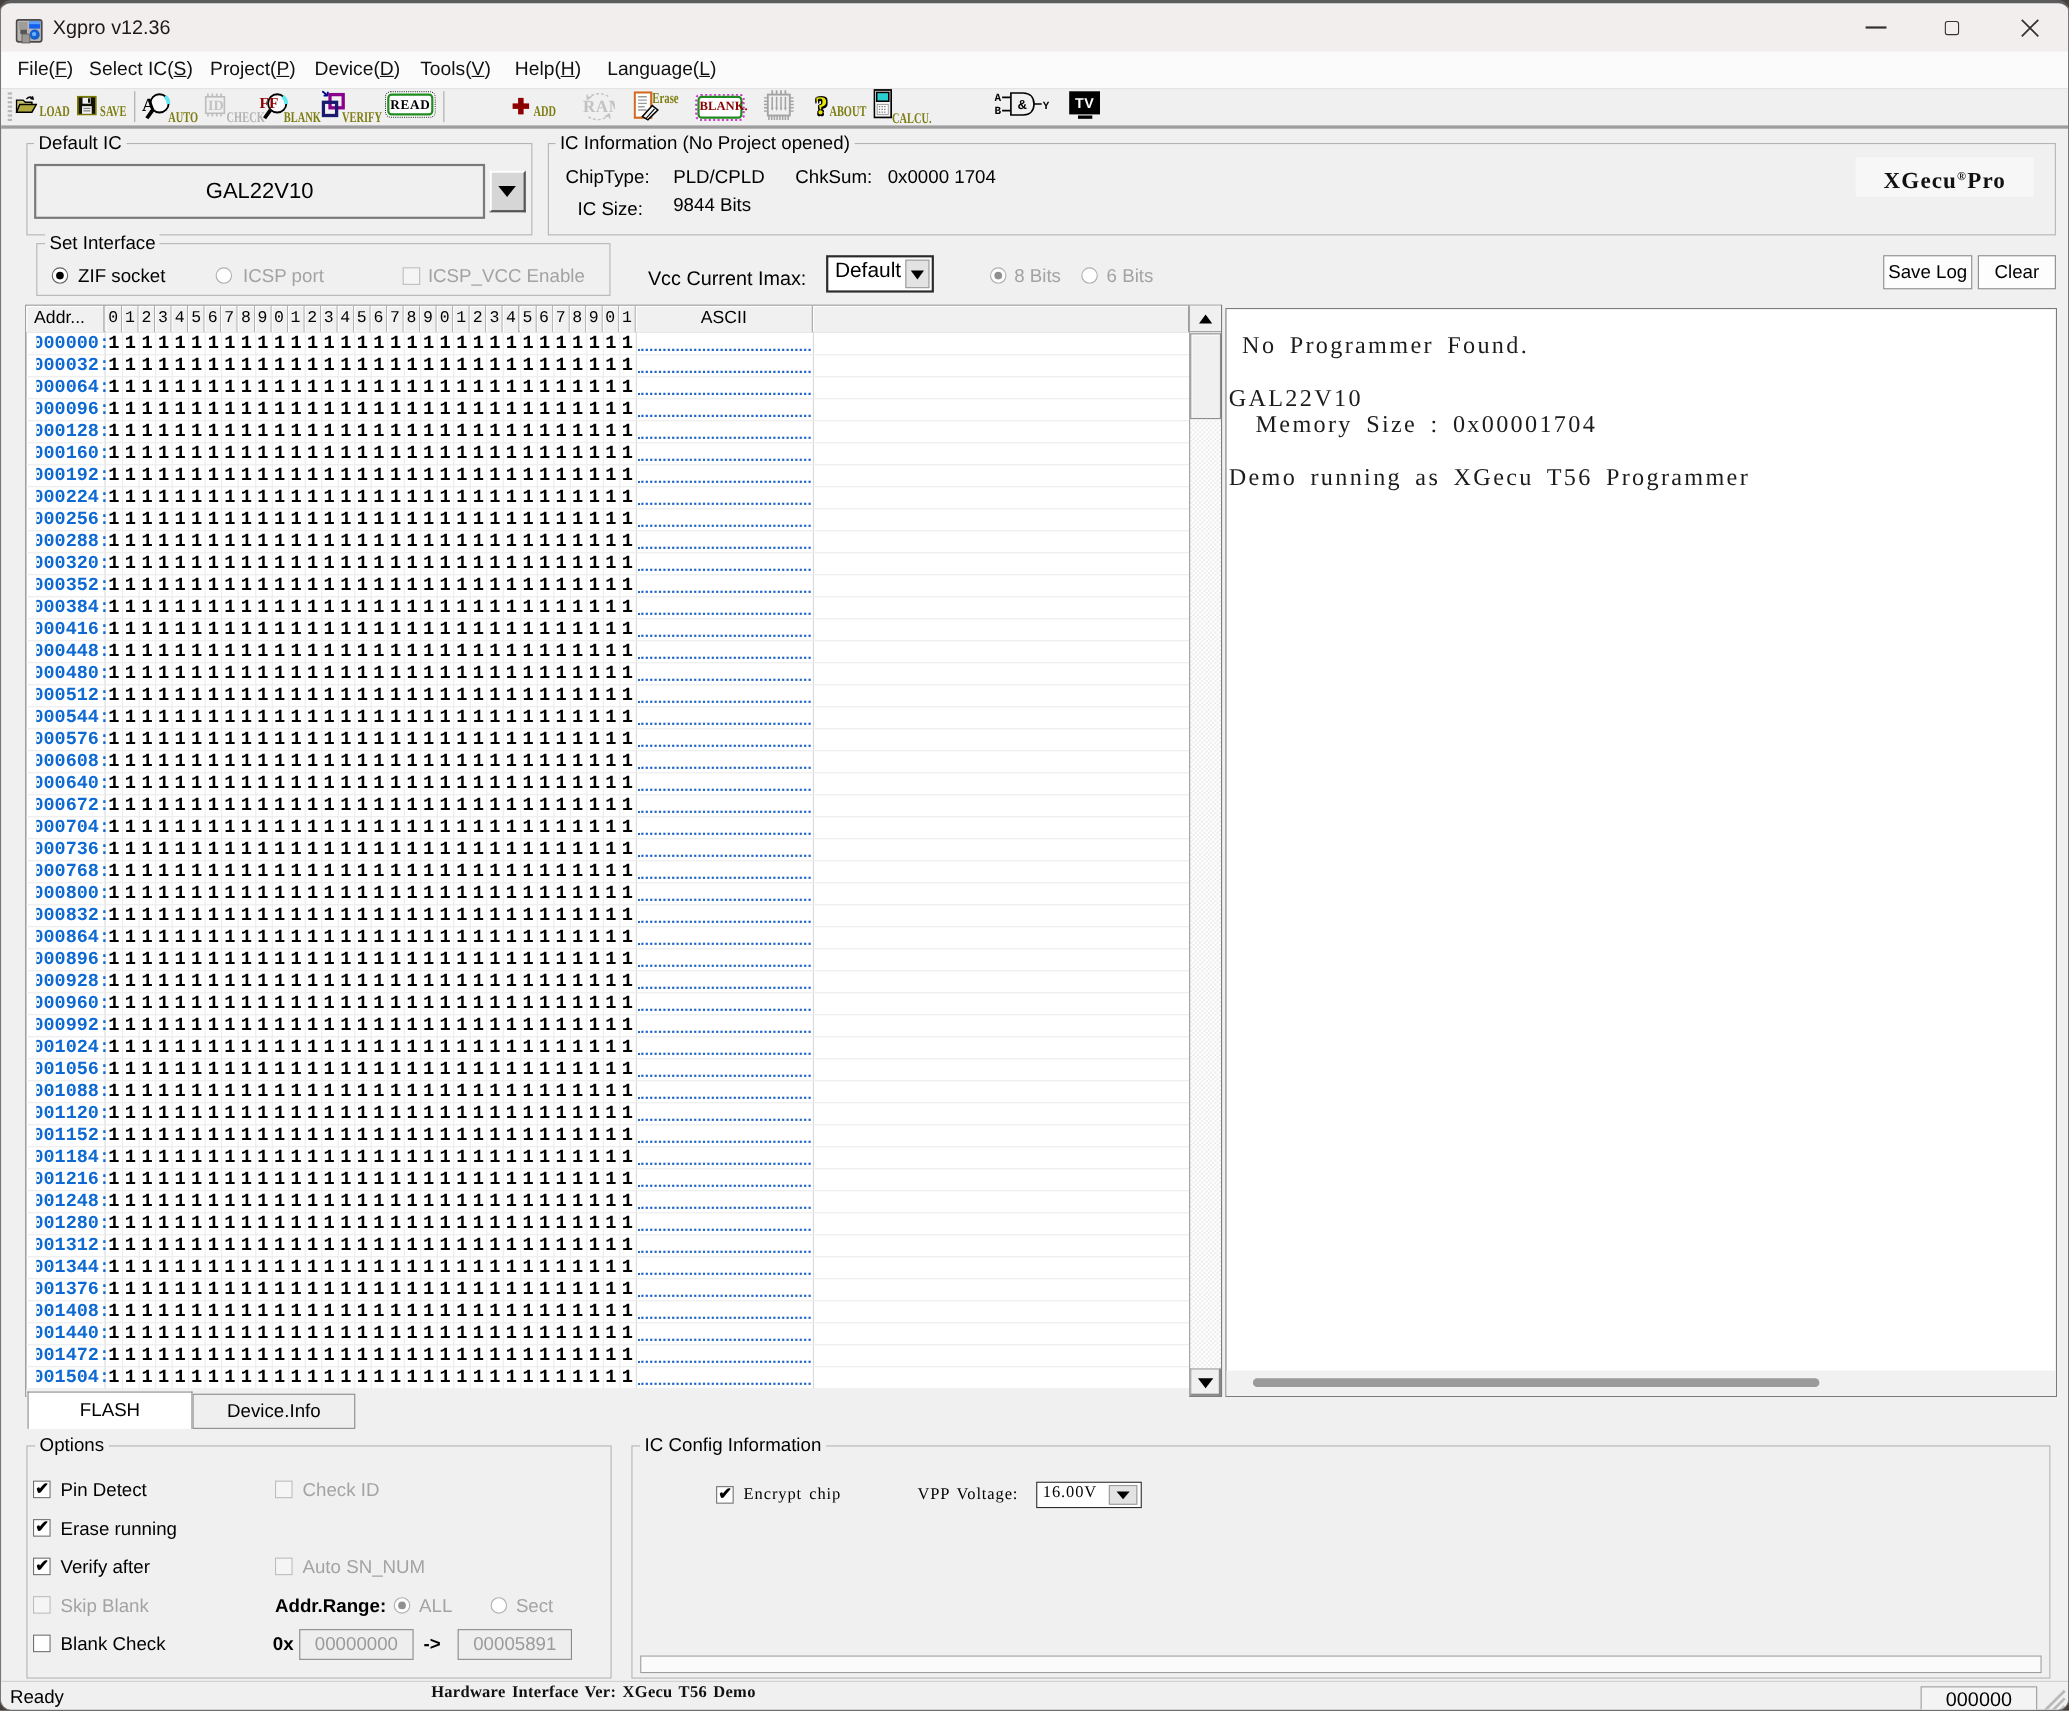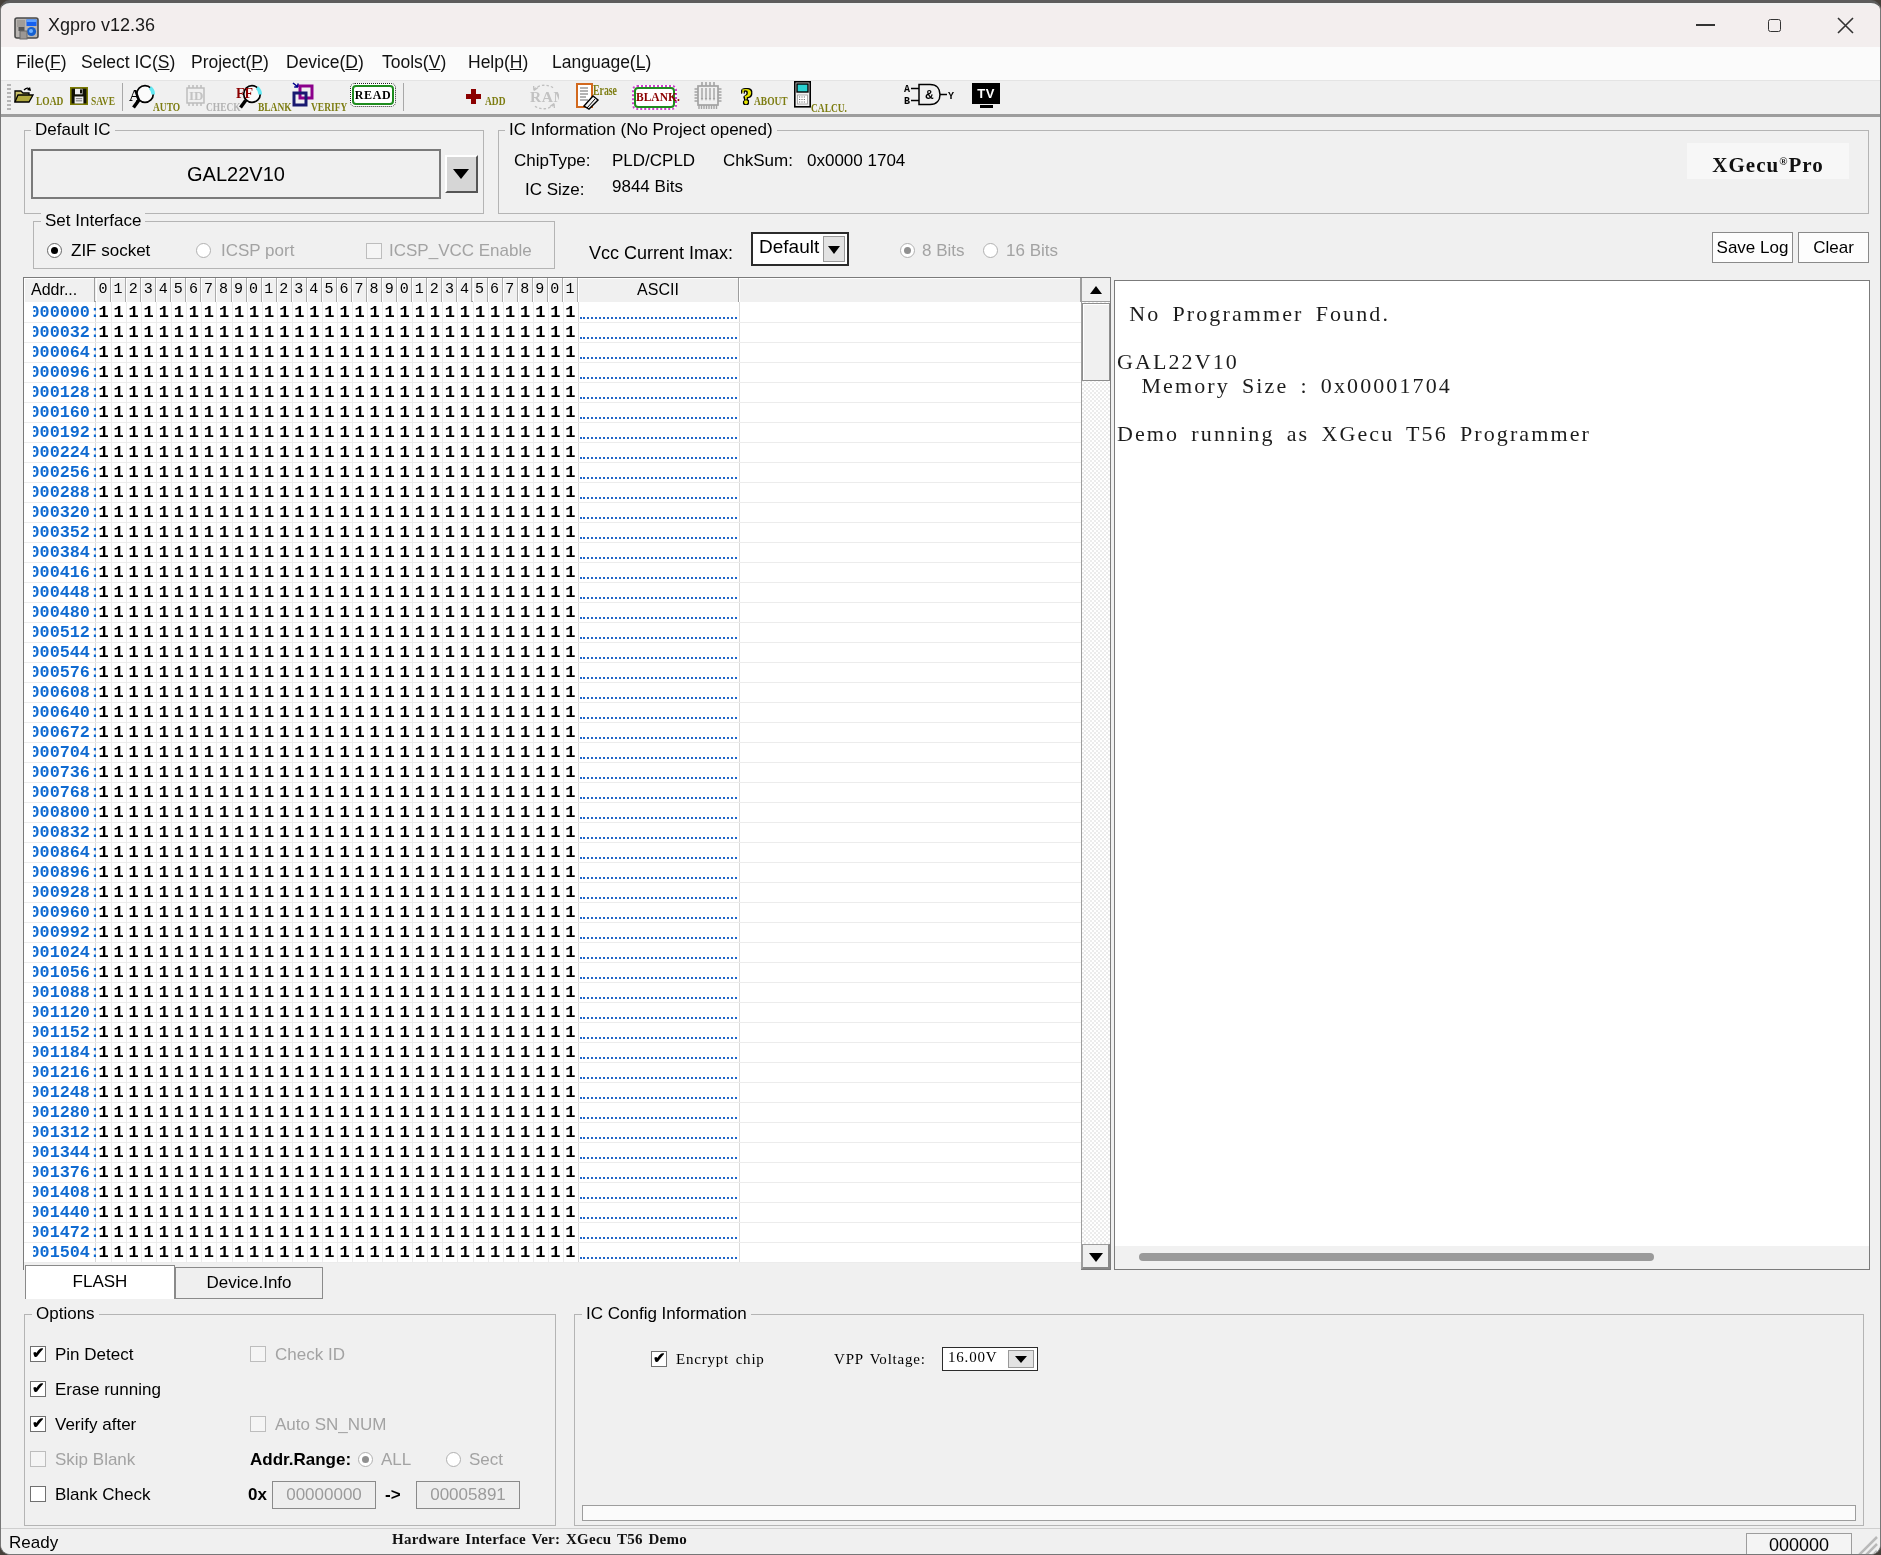--- a/index.html
+++ b/index.html
@@ -199,21 +199,21 @@
 <div class="lbl" style="left:588px;top:240px;font-size:18px;">Vcc Current Imax:</div>
 <div class="abs" style="left:750px;top:229px;width:98px;height:34px;background:#fff;border:2px solid #2b2b2b;"></div>
 <div class="abs" style="left:758px;top:233px;font-size:19px;color:#000;">Default</div>
 <div class="abs" style="left:822px;top:233px;width:22px;height:26px;background:#e3e3e3;border:1px solid #999;"></div>
 <div class="abs" style="left:827px;top:243px;width:0;height:0;border-left:6px solid transparent;border-right:6px solid transparent;border-top:8px solid #000;"></div>
 <div class="radio dis" style="left:899px;top:240px;">
       <div class="dot"></div>
     </div>
 <div class="lbl dis-t" style="left:921px;top:238px;">8 Bits</div>
 <div class="radio dis" style="left:982px;top:240px;"></div>
-<div class="lbl dis-t" style="left:1005px;top:238px;">16 Bits</div>
+<div class="lbl dis-t" style="left:1005px;top:238px;">6 Bits</div>
 
 <div class="abs" style="left:1711px;top:229px;width:81px;height:31px;background:#fdfdfd;border:1px solid #8a8a8a;font-size:17px;color:#000;text-align:center;line-height:29px;">Save Log</div>
 <div class="abs" style="left:1797px;top:229px;width:71px;height:31px;background:#fdfdfd;border:1px solid #8a8a8a;font-size:17px;color:#000;text-align:center;line-height:29px;">Clear</div>
 
 <div class="abs" style="left:22px;top:274px;width:1088px;height:993px;background:#fff;border:1px solid #7b7b7b;">
 <div class="abs" style="left:0;top:0;width:1086px;height:24px;background:#f0f0f0;border-bottom:1px solid #9d9d9d;"></div>
 <div class="abs" style="left:0;top:0;width:71px;height:24px;background:#f0f0f0;border-right:1px solid #9d9d9d;box-shadow:inset 1px 1px 0 #fff;font-size:16px;color:#000;padding-left:7px;line-height:23px;">Addr...</div>
 <div class="abs mono" style="left:72.00px;top:0;width:15.06px;height:24px;background:#f0f0f0;border-right:1px solid #ababab;box-shadow:inset 1px 1px 0 #fff;font-size:15px;color:#000;text-align:center;line-height:23px;">0</div>
 <div class="abs mono" style="left:87.06px;top:0;width:15.06px;height:24px;background:#f0f0f0;border-right:1px solid #ababab;box-shadow:inset 1px 1px 0 #fff;font-size:15px;color:#000;text-align:center;line-height:23px;">1</div>
 <div class="abs mono" style="left:102.12px;top:0;width:15.06px;height:24px;background:#f0f0f0;border-right:1px solid #ababab;box-shadow:inset 1px 1px 0 #fff;font-size:15px;color:#000;text-align:center;line-height:23px;">2</div>

